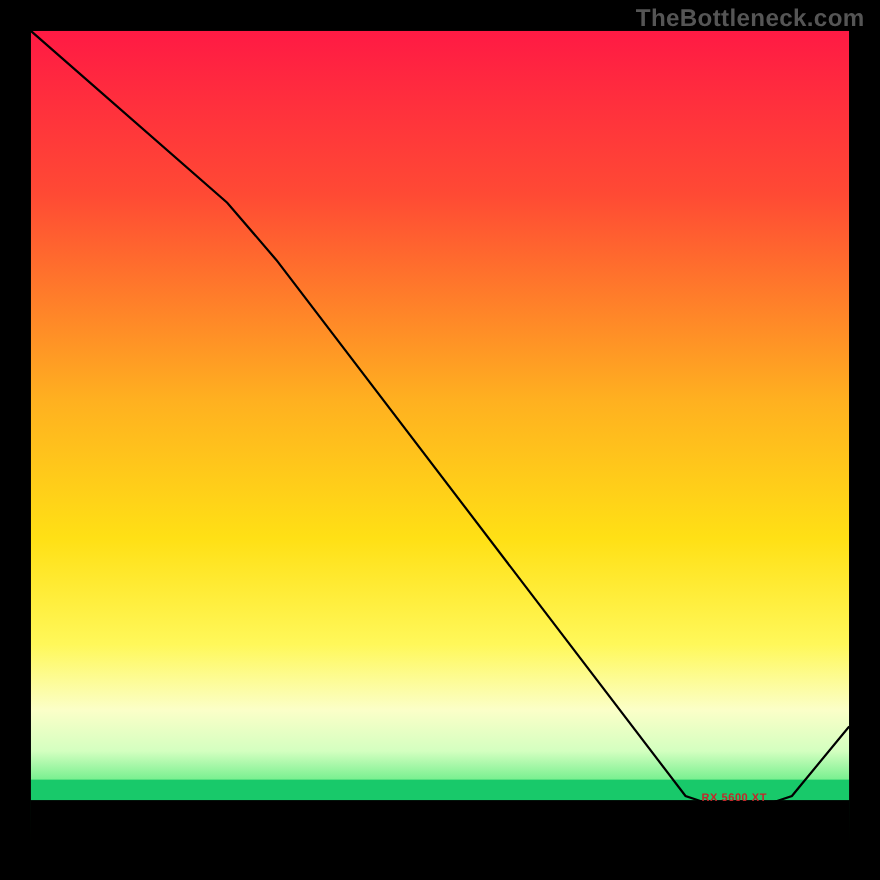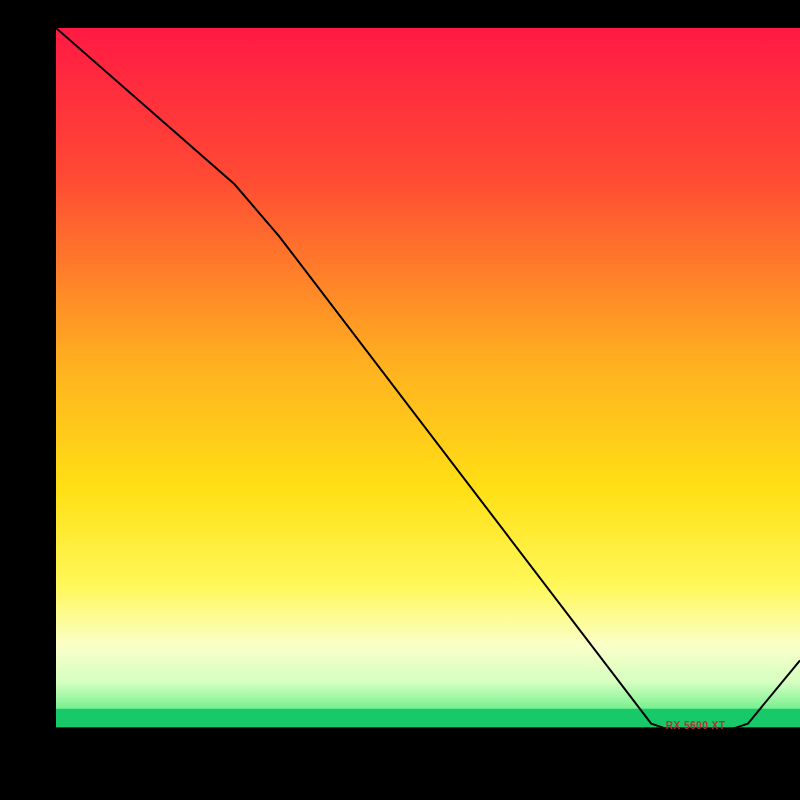--- a/index.html
+++ b/index.html
@@ -26,41 +26,41 @@
     font-weight: 600;
     letter-spacing: 0.3px;
   }
   .plot-wrap {
     position: absolute;
     left: 28px;
     top: 28px;
     width: 744px;
     height: 744px;
     background: #000000;
-    margin-left: 28px;
   }
   svg.chart {
     width: 744px;
     height: 744px;
     display: block;
   }
   .annotation {
     position: absolute;
     color: #c3272b;
     font-size: 10px;
     font-weight: 800;
     letter-spacing: 0.5px;
     white-space: nowrap;
   }
 </style>
 </head>
 <body>
 
 <div class="frame">
 
+  <div class="watermark">TheBottleneck.com</div>
 
   <div class="plot-wrap">
     <svg class="chart" viewBox="0 0 744 744" preserveAspectRatio="none">
       <defs>
         <linearGradient id="bgGrad" x1="0" y1="0" x2="0" y2="1">
             <stop offset="0%" stop-color="#ff1a44"></stop>
             <stop offset="20%" stop-color="#ff4a34"></stop>
             <stop offset="45%" stop-color="#ffb020"></stop>
             <stop offset="62%" stop-color="#ffe015"></stop>
             <stop offset="75%" stop-color="#fff85a"></stop>

